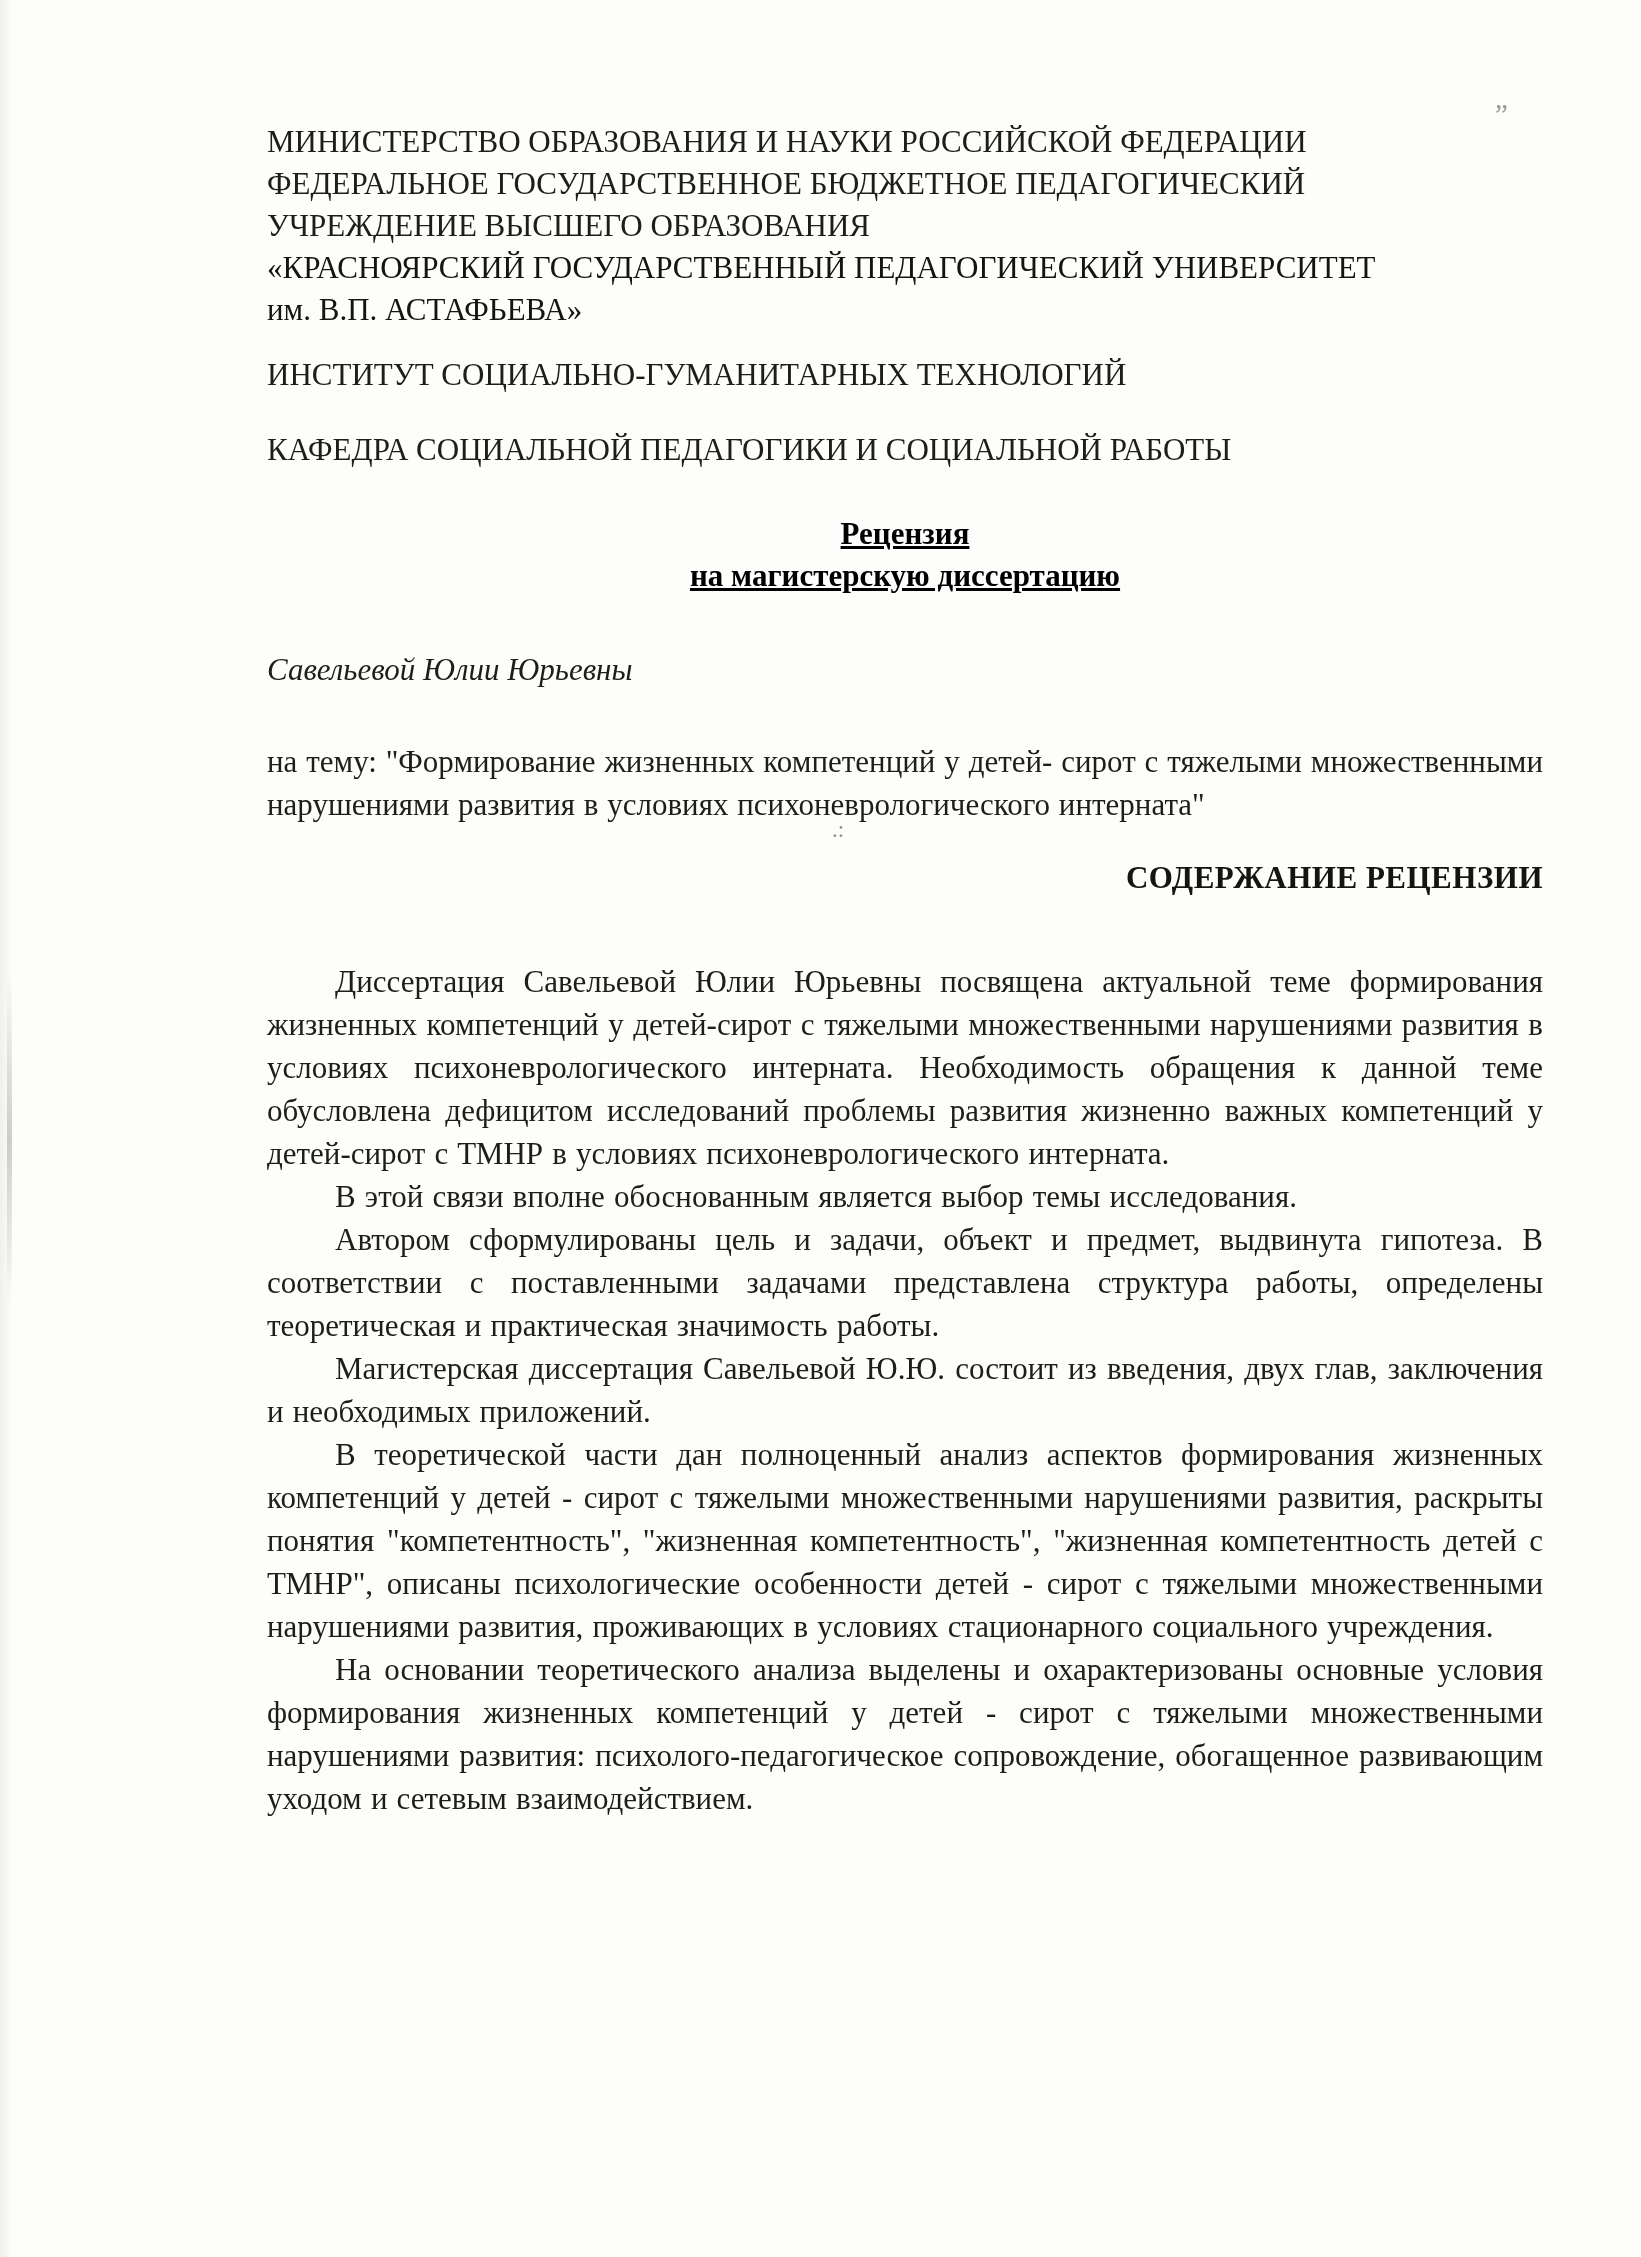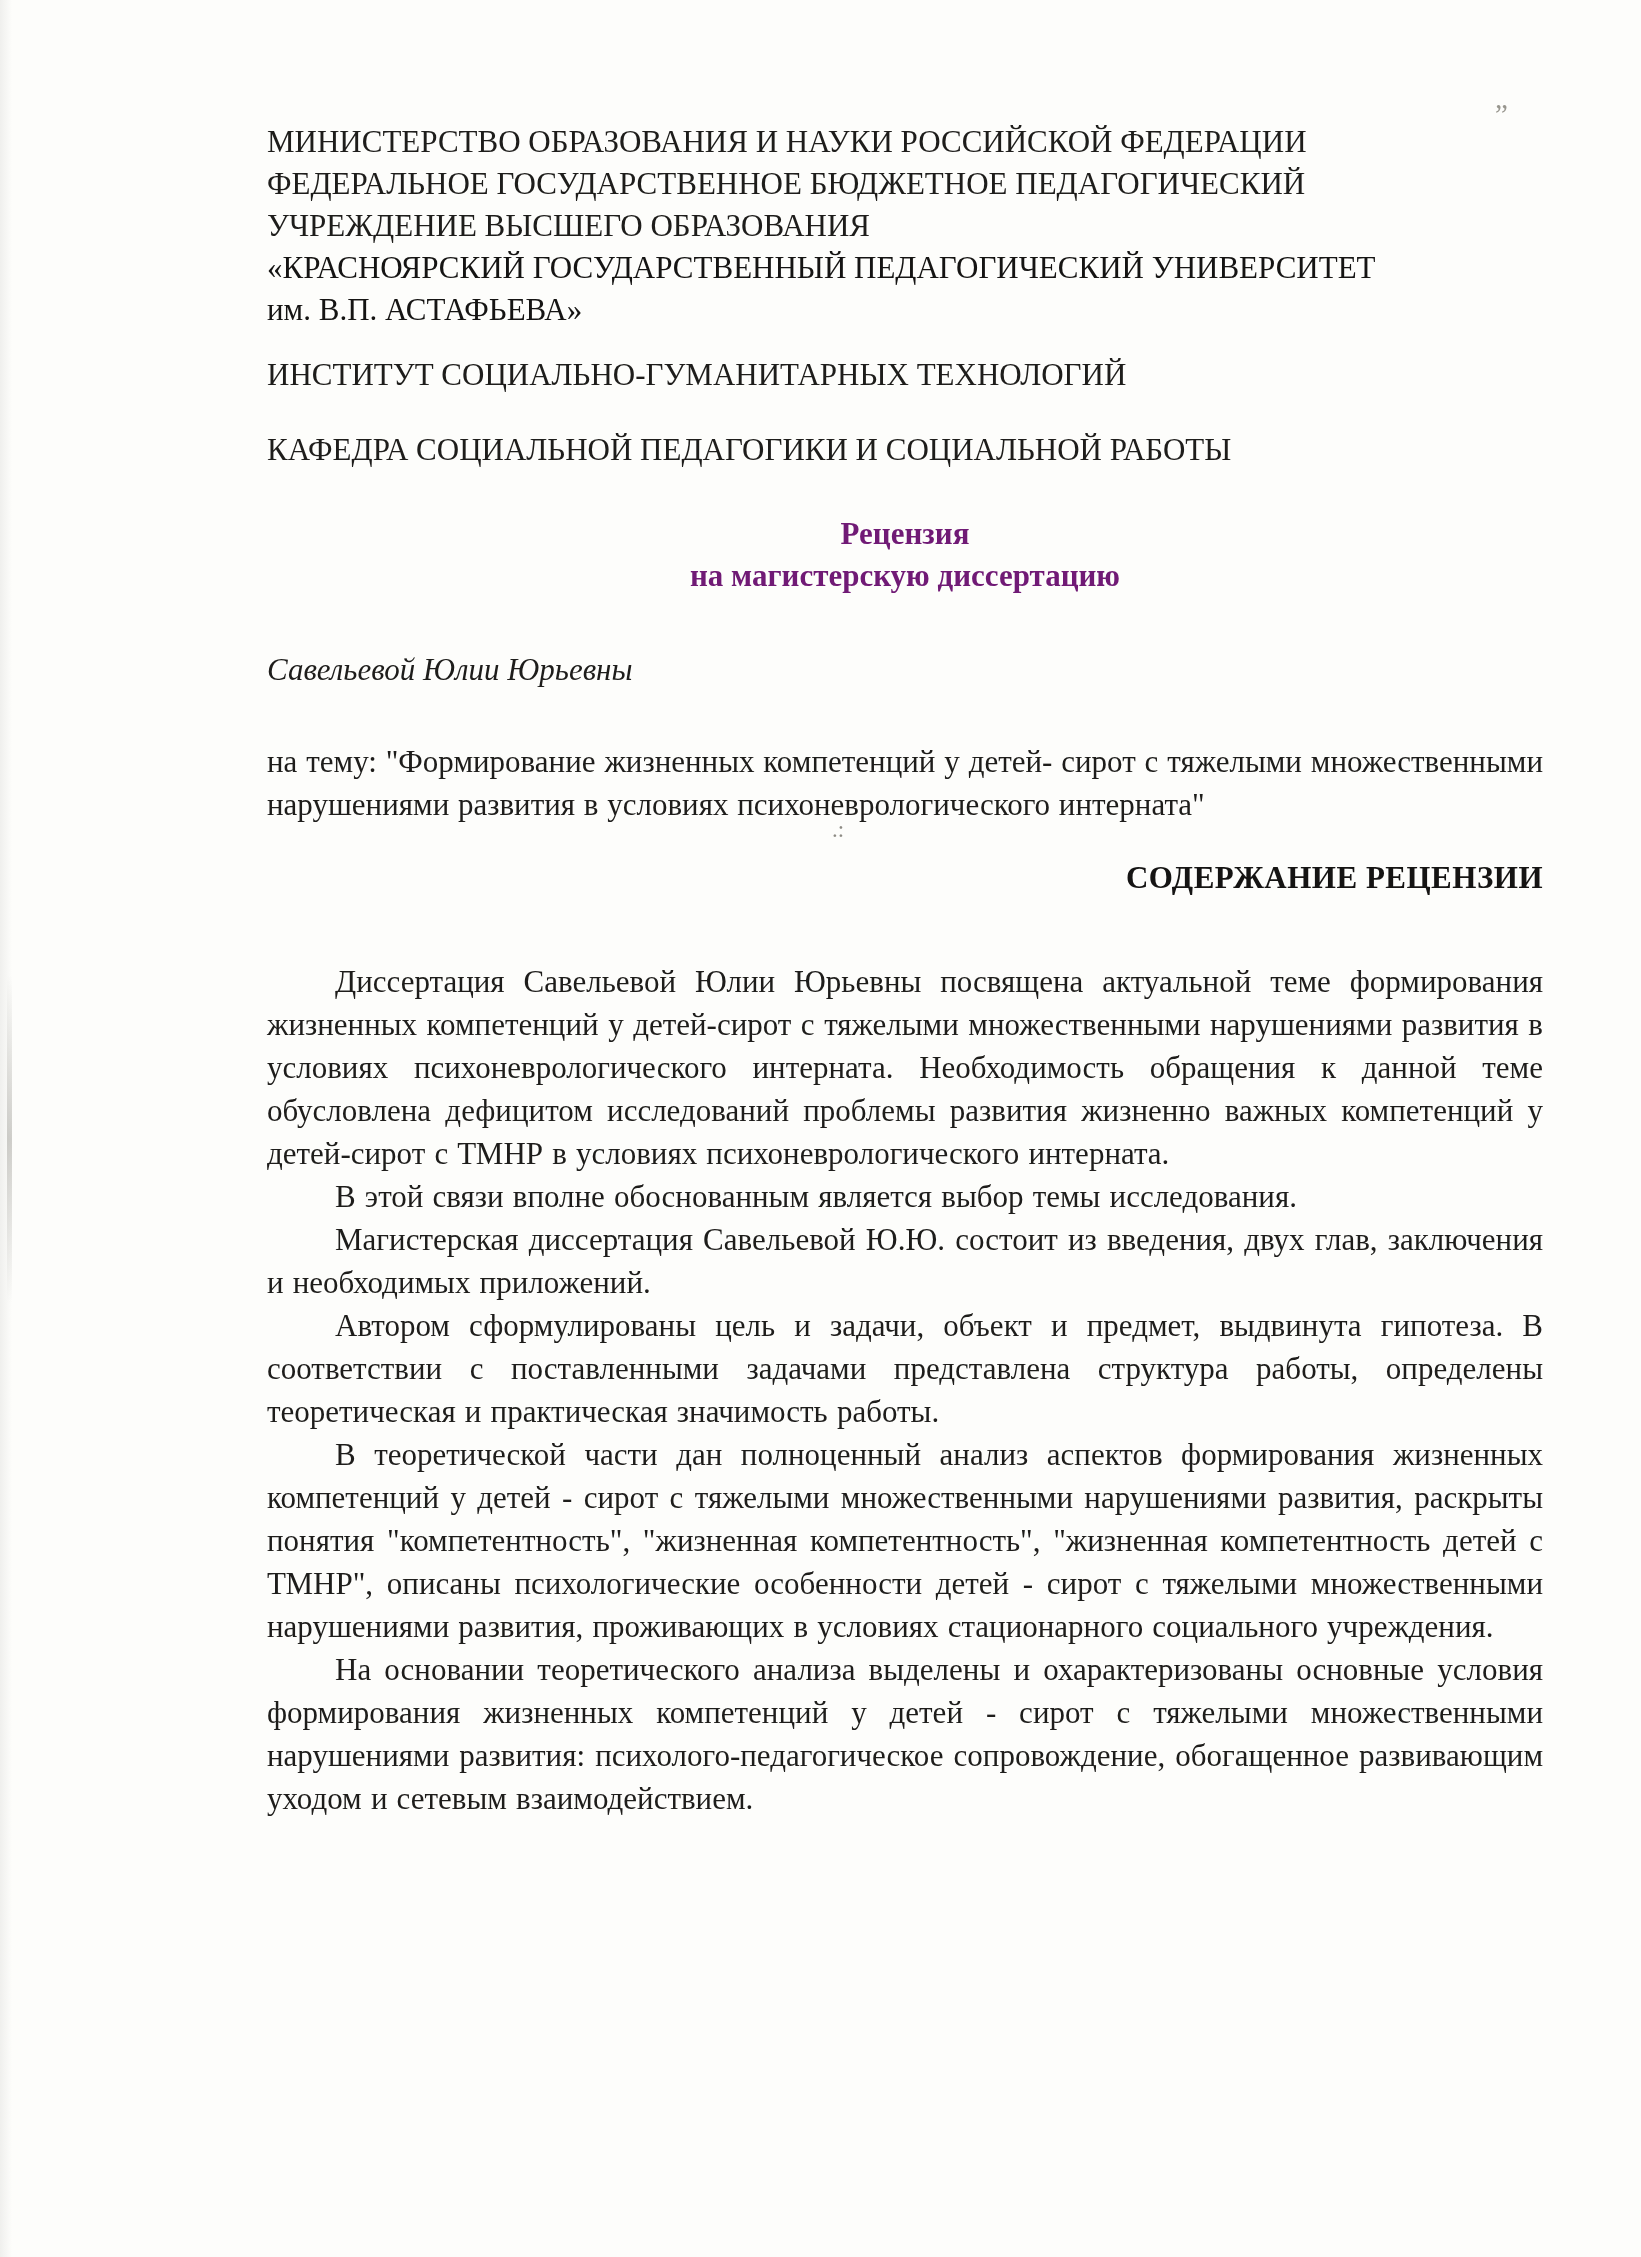--- a/index.html
+++ b/index.html
@@ -52,21 +52,22 @@
     line-height: 42px;
     text-align: left;
   }
   .doc-title {
     margin-top: 42px;
   }
   .doc-title .t-line {
     line-height: 42px;
     text-align: center;
     font-weight: bold;
-    color: #701a75;
+    color: #000000;
+    text-decoration: underline;
   }
   .author {
     margin-top: 52px;
     line-height: 42px;
     text-align: left;
     font-style: italic;
   }
   .topic {
     margin: 49px 0 0 0;
     line-height: 43px;
@@ -136,20 +137,20 @@
 
   <div class="author">Савельевой Юлии Юрьевны</div>
 
   <p class="topic">на тему: "Формирование жизненных компетенций у детей- сирот с тяжелыми множественными нарушениями развития в условиях психоневрологического интерната"</p>
 
   <div class="section-heading">СОДЕРЖАНИЕ РЕЦЕНЗИИ</div>
 
   <div class="body-text">
     <p>Диссертация Савельевой Юлии Юрьевны посвящена актуальной теме формирования жизненных компетенций у детей-сирот с тяжелыми множественными нарушениями развития в условиях психоневрологического интерната. Необходимость обращения к данной теме обусловлена дефицитом исследований проблемы развития жизненно важных компетенций у детей-сирот с ТМНР в условиях психоневрологического интерната.</p>
     <p>В этой связи вполне обоснованным является выбор темы исследования.</p>
+    <p>Автором сформулированы цель и задачи, объект и предмет, выдвинута гипотеза. В соответствии с поставленными задачами представлена структура работы, определены теоретическая и практическая значимость работы.</p>
     <p>Магистерская диссертация Савельевой Ю.Ю. состоит из введения, двух глав, заключения и необходимых приложений.</p>
-    <p>Автором сформулированы цель и задачи, объект и предмет, выдвинута гипотеза. В соответствии с поставленными задачами представлена структура работы, определены теоретическая и практическая значимость работы.</p>
     <p>В теоретической части дан полноценный анализ аспектов формирования жизненных компетенций у детей - сирот с тяжелыми множественными нарушениями развития, раскрыты понятия "компетентность", "жизненная компетентность", "жизненная компетентность детей с ТМНР", описаны психологические особенности детей - сирот с тяжелыми множественными нарушениями развития, проживающих в условиях стационарного социального учреждения.</p>
     <p>На основании теоретического анализа выделены и охарактеризованы основные условия формирования жизненных компетенций у детей - сирот с тяжелыми множественными нарушениями развития: психолого-педагогическое сопровождение, обогащенное развивающим уходом и сетевым взаимодействием.</p>
   </div>
 
 </div>
 
 
 </body></html>

